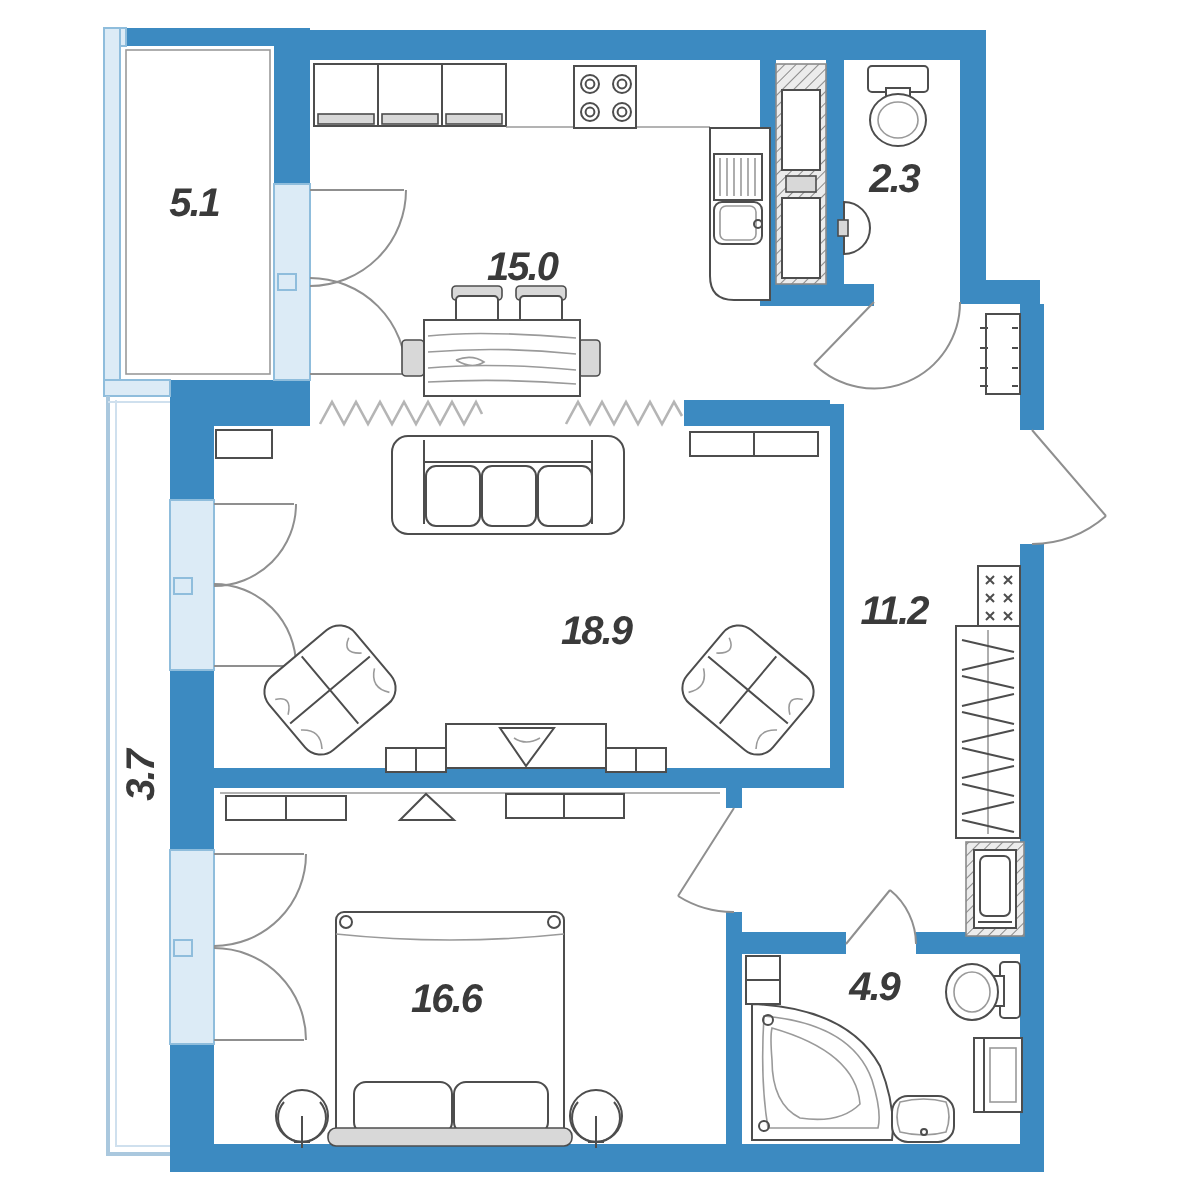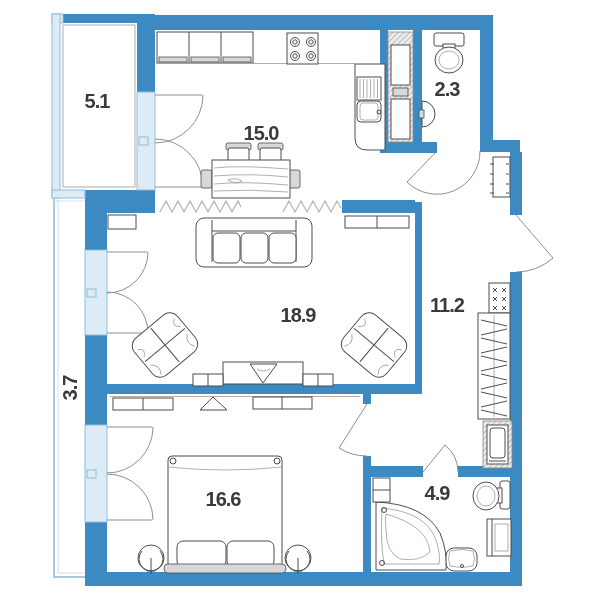--- a/index.html
+++ b/index.html
@@ -1,16 +1,16 @@
 <!DOCTYPE html>
 <html style="--wall: #3c8ac1; --glazing_fill: #dcebf6; --glazing_stroke: #8fbddc; --loggia_stroke: #aac8de; --line: #4d4d4d; --line_soft: #9a9a9a; --fill_gray: #d8d8d8; --label: #3a3a3a; --bg: #ffffff;"><head>
 <meta charset="utf-8">
 <style>
   html,body{margin:0;padding:0;background:#fff;}
-  #stage{width:600px;height:600px;position:relative;background:var(--bg,#fff);font-family:"Liberation Sans",sans-serif;}
+  #stage{width:600px;height:600px;position:relative;background:var(--bg,#fff);font-family:"Liberation Sans",sans-serif;font-style:italic;}
   svg{display:block;}
   .wall{fill:var(--wall,#3c8ac1);stroke:none;}
   .glz{fill:var(--glazing_fill,#dcebf6);stroke:var(--glazing_stroke,#8fbddc);stroke-width:1;}
   .log{fill:none;stroke:var(--loggia_stroke,#aac8de);stroke-width:2;}
   .log2{fill:none;stroke:#cfe0ee;stroke-width:1;}
   .f{fill:#fff;stroke:var(--line,#4d4d4d);stroke-width:1;}
   .fg{fill:var(--fill_gray,#d8d8d8);stroke:var(--line,#4d4d4d);stroke-width:0.8;}
   .l{fill:none;stroke:var(--line,#4d4d4d);stroke-width:1;}
   .ls{fill:none;stroke:var(--line_soft,#9a9a9a);stroke-width:0.8;}
   .door{fill:none;stroke:#8f8f8f;stroke-width:1;}

